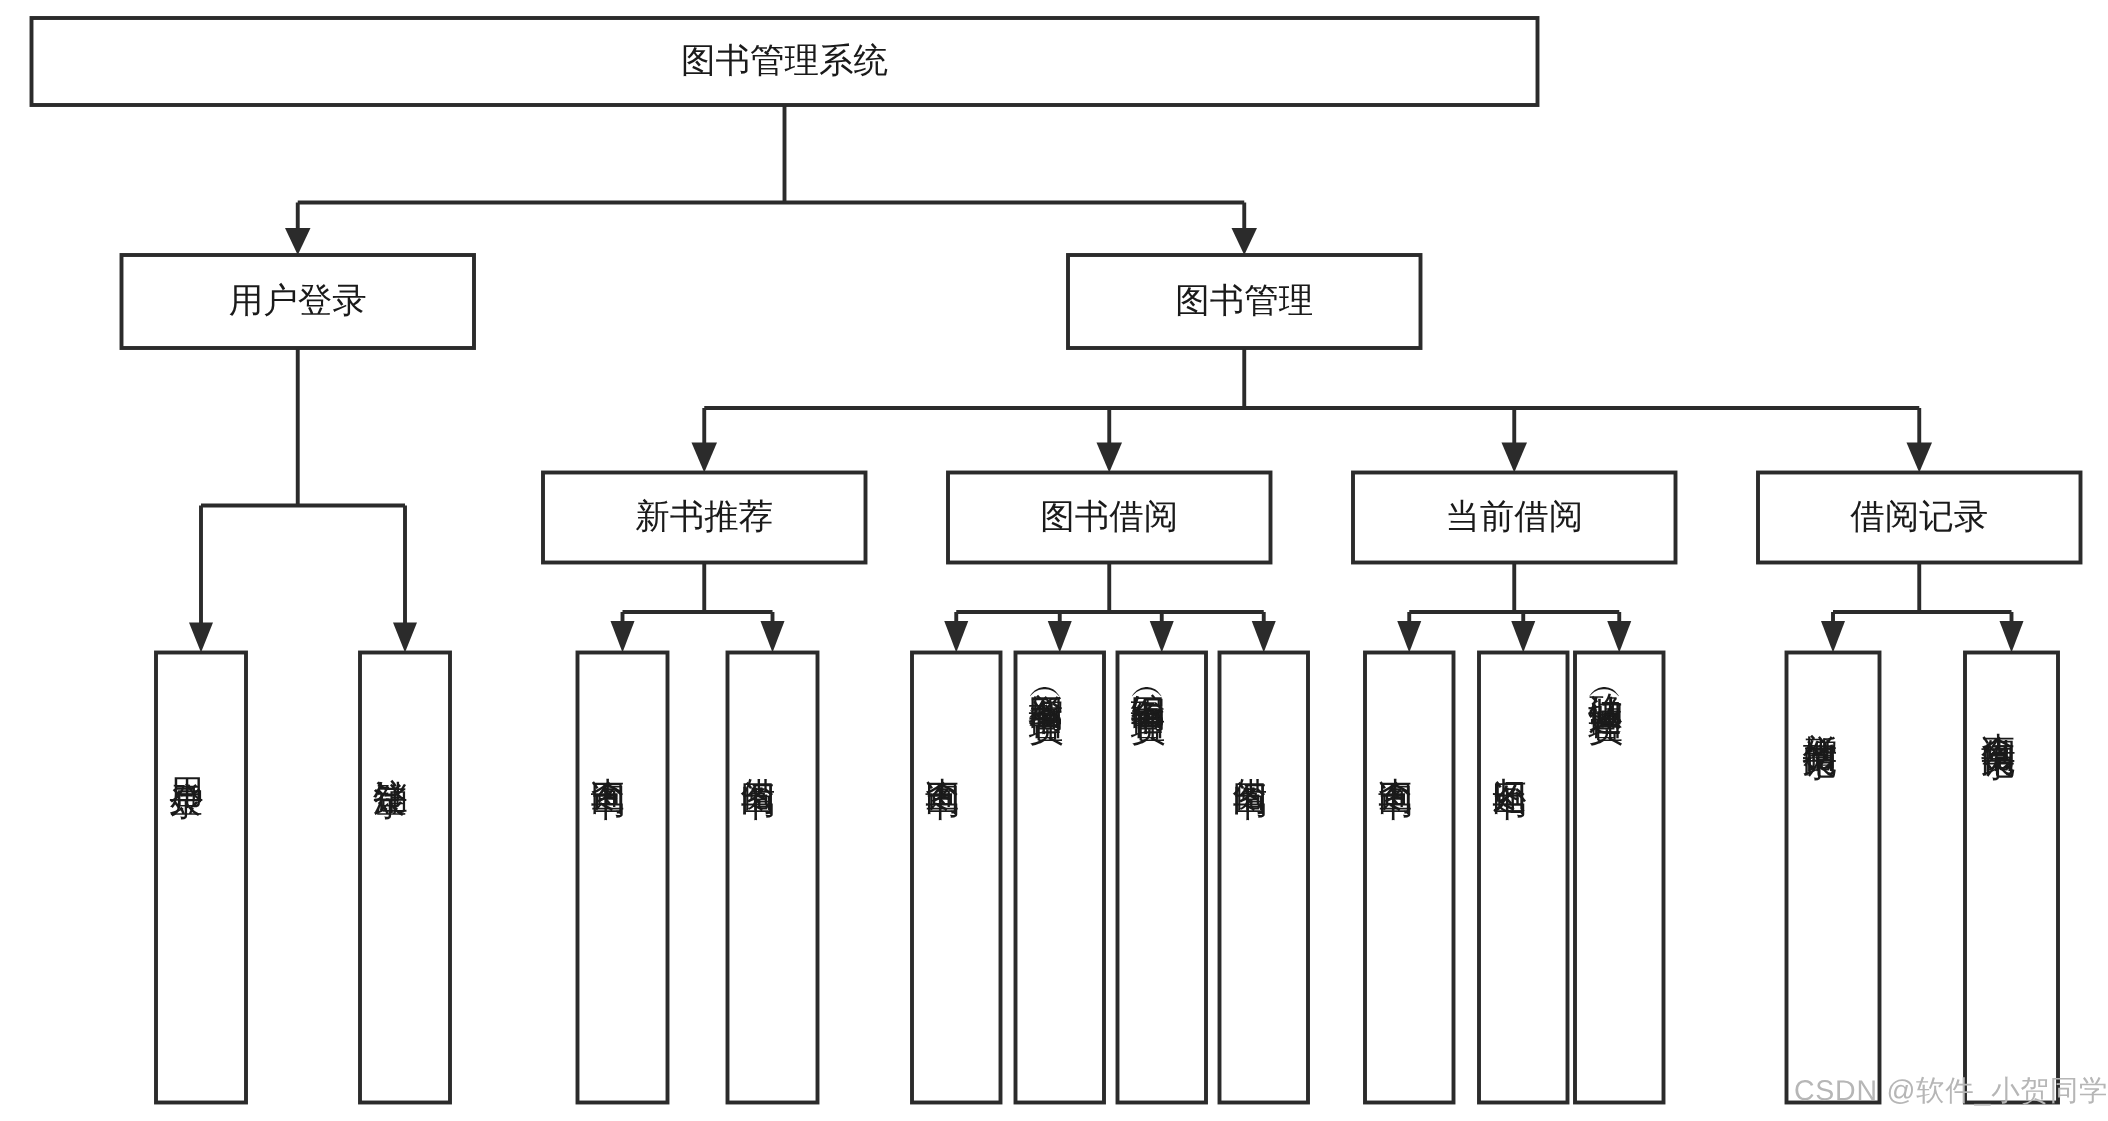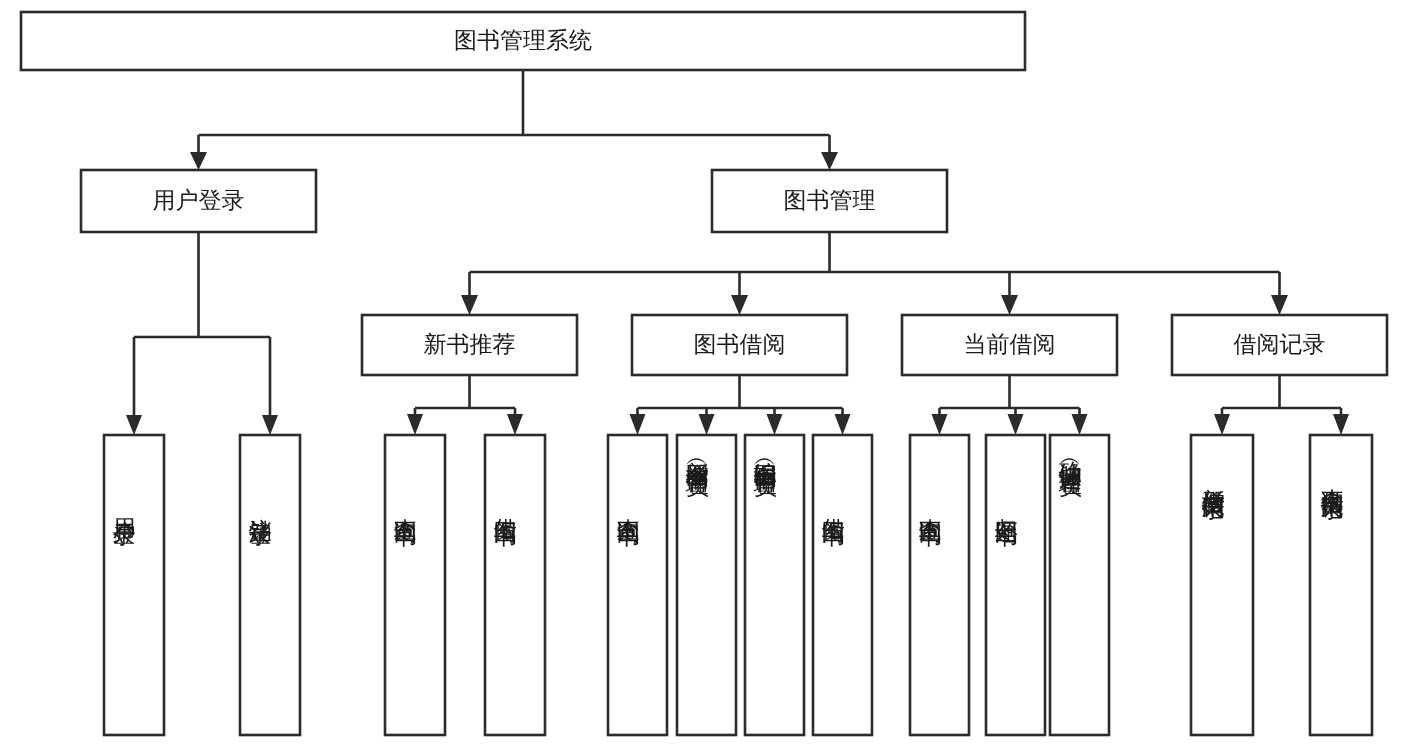--- a/index.html
+++ b/index.html
@@ -206,14 +206,15 @@
   <div class="node-label-v" style="left:615px; top:500px; height:240px;">查询图书</div>
   <div class="node-label-v" style="left:684px; top:443px; height:290px;">新增图书（管理员）</div>
   <div class="node-label-v" style="left:752px; top:443px; height:290px;">编辑图书（管理员）</div>
   <div class="node-label-v" style="left:820px; top:500px; height:240px;">借阅图书</div>
   <div class="node-label-v" style="left:917px; top:500px; height:240px;">查询图书</div>
   <div class="node-label-v" style="left:993px; top:500px; height:240px;">归还图书</div>
   <div class="node-label-v" style="left:1057px; top:443px; height:290px;">确认归还（管理员）</div>
   <div class="node-label-v" style="left:1200px; top:470px; height:260px;">新增借阅记录</div>
   <div class="node-label-v" style="left:1319px; top:470px; height:260px;">查询借阅记录</div>
 
+  <div class="watermark" style="left:1196px; top:714px;">CSDN @软件_小贺同学</div>
 
 </div>
 
 </body></html>

